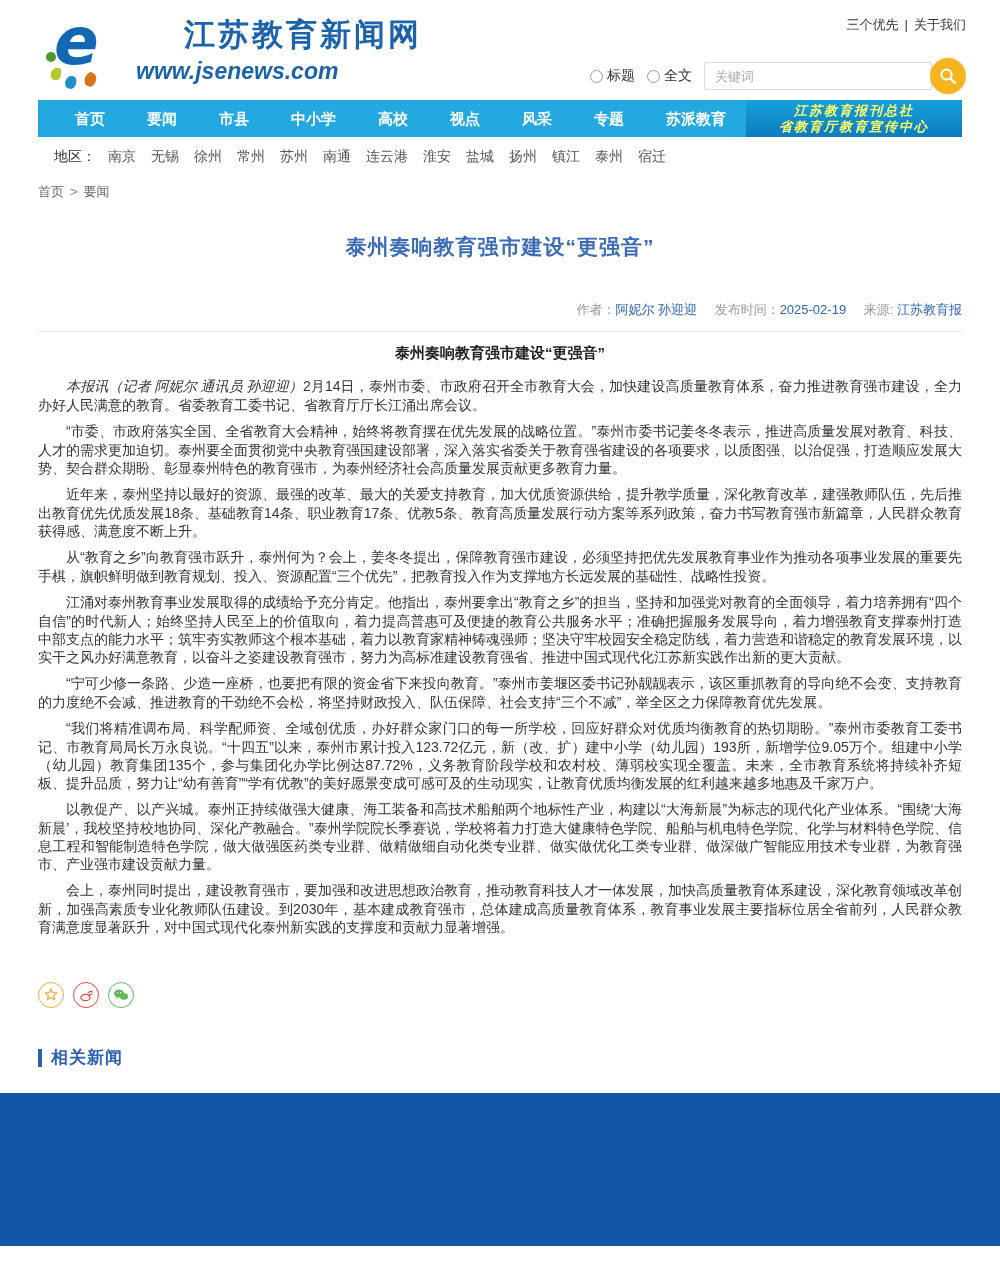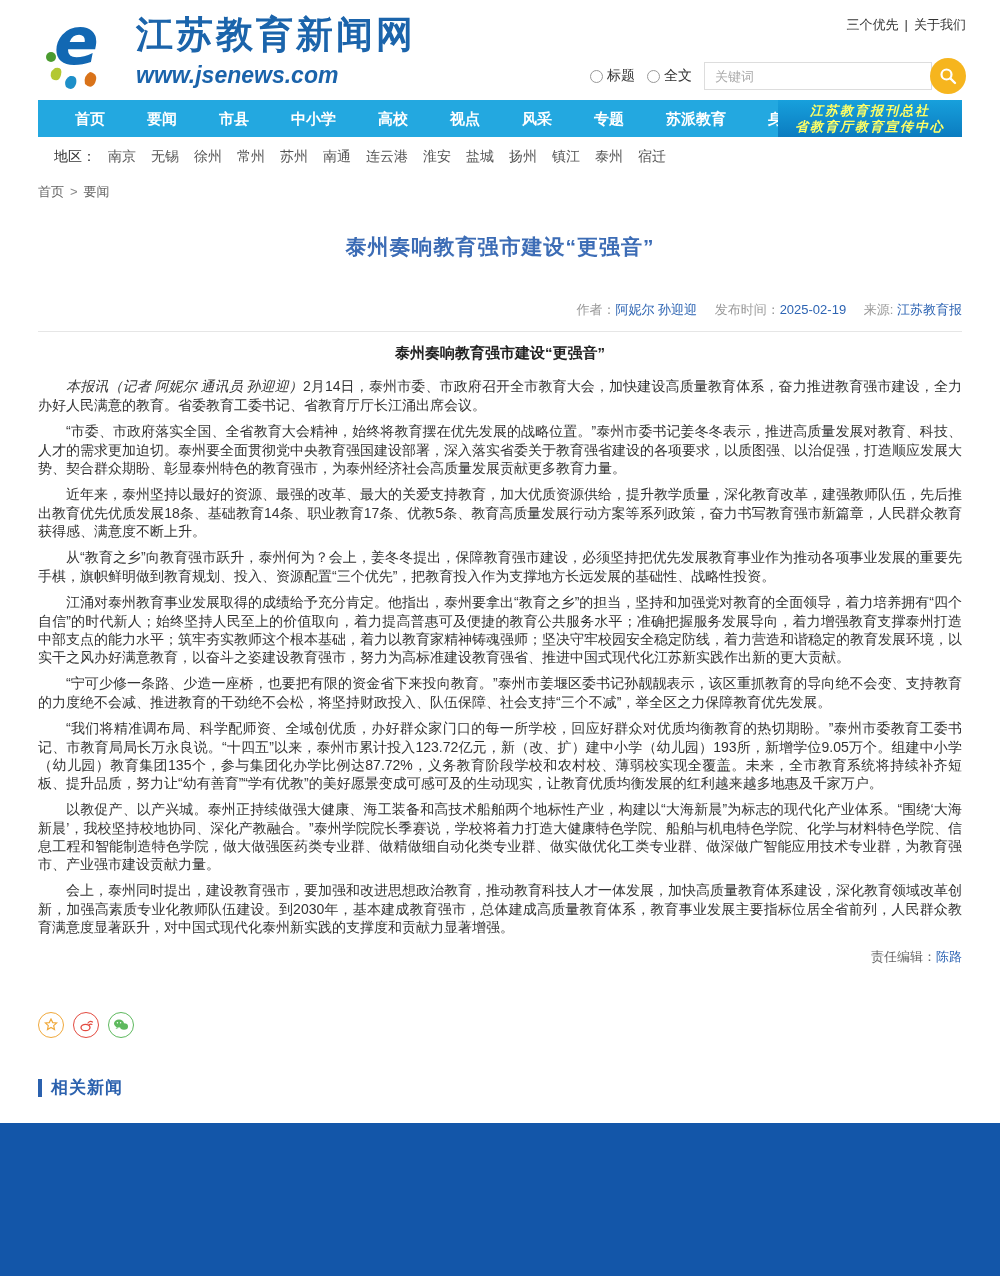--- a/index.html
+++ b/index.html
@@ -5,38 +5,38 @@
   * { box-sizing: border-box; margin: 0; padding: 0; }
   html,body { width:1000px; background:#fff; font-family:"Liberation Sans", sans-serif; }
   body { height:1288px; overflow:hidden; position:relative; }
   a { text-decoration:none; cursor:pointer; }
 
   
   .site-header { position:relative; height:100px; }
   .logo { position:absolute; left:40px; top:8px; display:flex; align-items:center; }
   .logo-mark { width:92px; height:82px; }
   .logo-text { margin-left:4px; color:#1b64ab; }
-  .logo-title { font-size:37px; font-weight:bold; letter-spacing:3px; }
+  .logo-title { font-size:31px; font-weight:bold; letter-spacing:3px;margin-left:48px; }
   .logo-url { font-size:23px; font-weight:bold; font-style:italic; margin-top:2px; }
   .header-right { position:absolute; right:34px; top:16px; text-align:right; }
   .top-links { font-size:13px; color:#333; }
   .top-links a { color:#333; }
   .top-links .sep { margin:0 6px; color:#333; }
   .search-row { margin-top:24px; display:flex; align-items:center; }
   .radio-opt { display:flex; align-items:center; margin-right:12px; font-size:14px; color:#333; cursor:pointer; }
   .radio-circle { width:13px; height:13px; border:1px solid #999; border-radius:50%; background:#fff; margin-right:4px; display:inline-block; }
   .search-input { width:228px; height:28px; border:1px solid #ddd; padding:0 10px; font-size:13px; color:#444; outline:none; }
   .search-input::placeholder { color:#aaa; }
   .search-btn { width:36px; height:36px; border:none; border-radius:50%; background:#f6b51e; margin-left:-2px; display:flex; align-items:center; justify-content:center; cursor:pointer; flex:0 0 auto; }
 
   
   .main-nav { margin:0 38px; height:37px; background:#23a8e0; position:relative; display:flex; align-items:center; }
   .nav-list { display:flex; align-items:center; height:100%; padding-left:16px; }
   .nav-item { color:#fff; font-size:15px; font-weight:bold; padding:0 21px; line-height:37px; display:block; }
-  .nav-badge { position:absolute; right:0; top:0; width:184px; height:37px; background:linear-gradient(180deg,#17a0dc,#0b7cc0); display:flex; flex-direction:column; align-items:center; justify-content:center; }
+  .nav-badge { position:absolute; right:0; top:0; width:216px; height:37px; background:linear-gradient(180deg,#17a0dc,#0b7cc0); display:flex; flex-direction:column; align-items:center; justify-content:center; }
   .nav-badge div { color:#ffff66; font-size:13px; line-height:16px; font-style:italic; font-family:"Liberation Serif", serif; letter-spacing:2px; font-weight:bold; }
 
   
   .region-row { margin:0 38px; padding:11px 16px 9px; font-size:14px; color:#555; display:flex; flex-wrap:wrap; }
   .region-label { color:#333; margin-right:12px; }
   .region-city { color:#555; margin-right:15px; }
 
   
   .breadcrumb { margin:0 38px; padding:8px 0 4px; font-size:13px; color:#666; }
   .breadcrumb a { color:#666; }
@@ -171,23 +171,20 @@
       <p class="para"><em class="lead"></em><span>“市委、市政府落实全国、全省教育大会精神，始终将教育摆在优先发展的战略位置。”泰州市委书记姜冬冬表示，推进高质量发展对教育、科技、人才的需求更加迫切。泰州要全面贯彻党中央教育强国建设部署，深入落实省委关于教育强省建设的各项要求，以质图强、以治促强，打造顺应发展大势、契合群众期盼、彰显泰州特色的教育强市，为泰州经济社会高质量发展贡献更多教育力量。</span></p>
       <p class="para"><em class="lead"></em><span>近年来，泰州坚持以最好的资源、最强的改革、最大的关爱支持教育，加大优质资源供给，提升教学质量，深化教育改革，建强教师队伍，先后推出教育优先优质发展18条、基础教育14条、职业教育17条、优教5条、教育高质量发展行动方案等系列政策，奋力书写教育强市新篇章，人民群众教育获得感、满意度不断上升。</span></p>
       <p class="para"><em class="lead"></em><span>从“教育之乡”向教育强市跃升，泰州何为？会上，姜冬冬提出，保障教育强市建设，必须坚持把优先发展教育事业作为推动各项事业发展的重要先手棋，旗帜鲜明做到教育规划、投入、资源配置“三个优先”，把教育投入作为支撑地方长远发展的基础性、战略性投资。</span></p>
       <p class="para"><em class="lead"></em><span>江涌对泰州教育事业发展取得的成绩给予充分肯定。他指出，泰州要拿出“教育之乡”的担当，坚持和加强党对教育的全面领导，着力培养拥有“四个自信”的时代新人；始终坚持人民至上的价值取向，着力提高普惠可及便捷的教育公共服务水平；准确把握服务发展导向，着力增强教育支撑泰州打造中部支点的能力水平；筑牢夯实教师这个根本基础，着力以教育家精神铸魂强师；坚决守牢校园安全稳定防线，着力营造和谐稳定的教育发展环境，以实干之风办好满意教育，以奋斗之姿建设教育强市，努力为高标准建设教育强省、推进中国式现代化江苏新实践作出新的更大贡献。</span></p>
       <p class="para"><em class="lead"></em><span>“宁可少修一条路、少造一座桥，也要把有限的资金省下来投向教育。”泰州市姜堰区委书记孙靓靓表示，该区重抓教育的导向绝不会变、支持教育的力度绝不会减、推进教育的干劲绝不会松，将坚持财政投入、队伍保障、社会支持“三个不减”，举全区之力保障教育优先发展。</span></p>
       <p class="para"><em class="lead"></em><span>“我们将精准调布局、科学配师资、全域创优质，办好群众家门口的每一所学校，回应好群众对优质均衡教育的热切期盼。”泰州市委教育工委书记、市教育局局长万永良说。“十四五”以来，泰州市累计投入123.72亿元，新（改、扩）建中小学（幼儿园）193所，新增学位9.05万个。组建中小学（幼儿园）教育集团135个，参与集团化办学比例达87.72%，义务教育阶段学校和农村校、薄弱校实现全覆盖。未来，全市教育系统将持续补齐短板、提升品质，努力让“幼有善育”“学有优教”的美好愿景变成可感可及的生动现实，让教育优质均衡发展的红利越来越多地惠及千家万户。</span></p>
       <p class="para"><em class="lead"></em><span>以教促产、以产兴城。泰州正持续做强大健康、海工装备和高技术船舶两个地标性产业，构建以“大海新晨”为标志的现代化产业体系。“围绕‘大海新晨’，我校坚持校地协同、深化产教融合。”泰州学院院长季赛说，学校将着力打造大健康特色学院、船舶与机电特色学院、化学与材料特色学院、信息工程和智能制造特色学院，做大做强医药类专业群、做精做细自动化类专业群、做实做优化工类专业群、做深做广智能应用技术专业群，为教育强市、产业强市建设贡献力量。</span></p>
       <p class="para"><em class="lead"></em><span>会上，泰州同时提出，建设教育强市，要加强和改进思想政治教育，推动教育科技人才一体发展，加快高质量教育体系建设，深化教育领域改革创新，加强高素质专业化教师队伍建设。到2030年，基本建成教育强市，总体建成高质量教育体系，教育事业发展主要指标位居全省前列，人民群众教育满意度显著跃升，对中国式现代化泰州新实践的支撑度和贡献力显著增强。</span></p>
     </div>
 
-  <div class="editor-row">
-    <span>责任编辑：</span><a>陈路</a>
-  </div>
 
   <div class="share-row">
     <span class="share-btn share-qzone">
       <svg width="14" height="14" viewBox="0 0 14 14">
           <path d="M7 1 l1.7 3.6 3.9 .4 -2.9 2.6 .8 3.9 -3.5 -2 -3.5 2 .8 -3.9 -2.9 -2.6 3.9 -.4z" fill="none" stroke="#f0a93c" stroke-width="1.2"></path>
         </svg>
     </span>
     <span class="share-btn share-weibo">
       <svg width="15" height="15" viewBox="0 0 15 15">
           <ellipse cx="6.5" cy="9.5" rx="4.5" ry="3.2" fill="none" stroke="#e34a3f" stroke-width="1.3"></ellipse>

